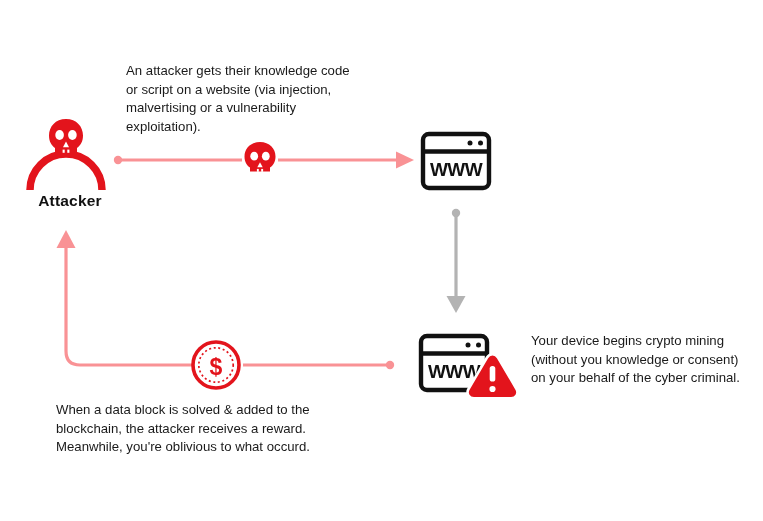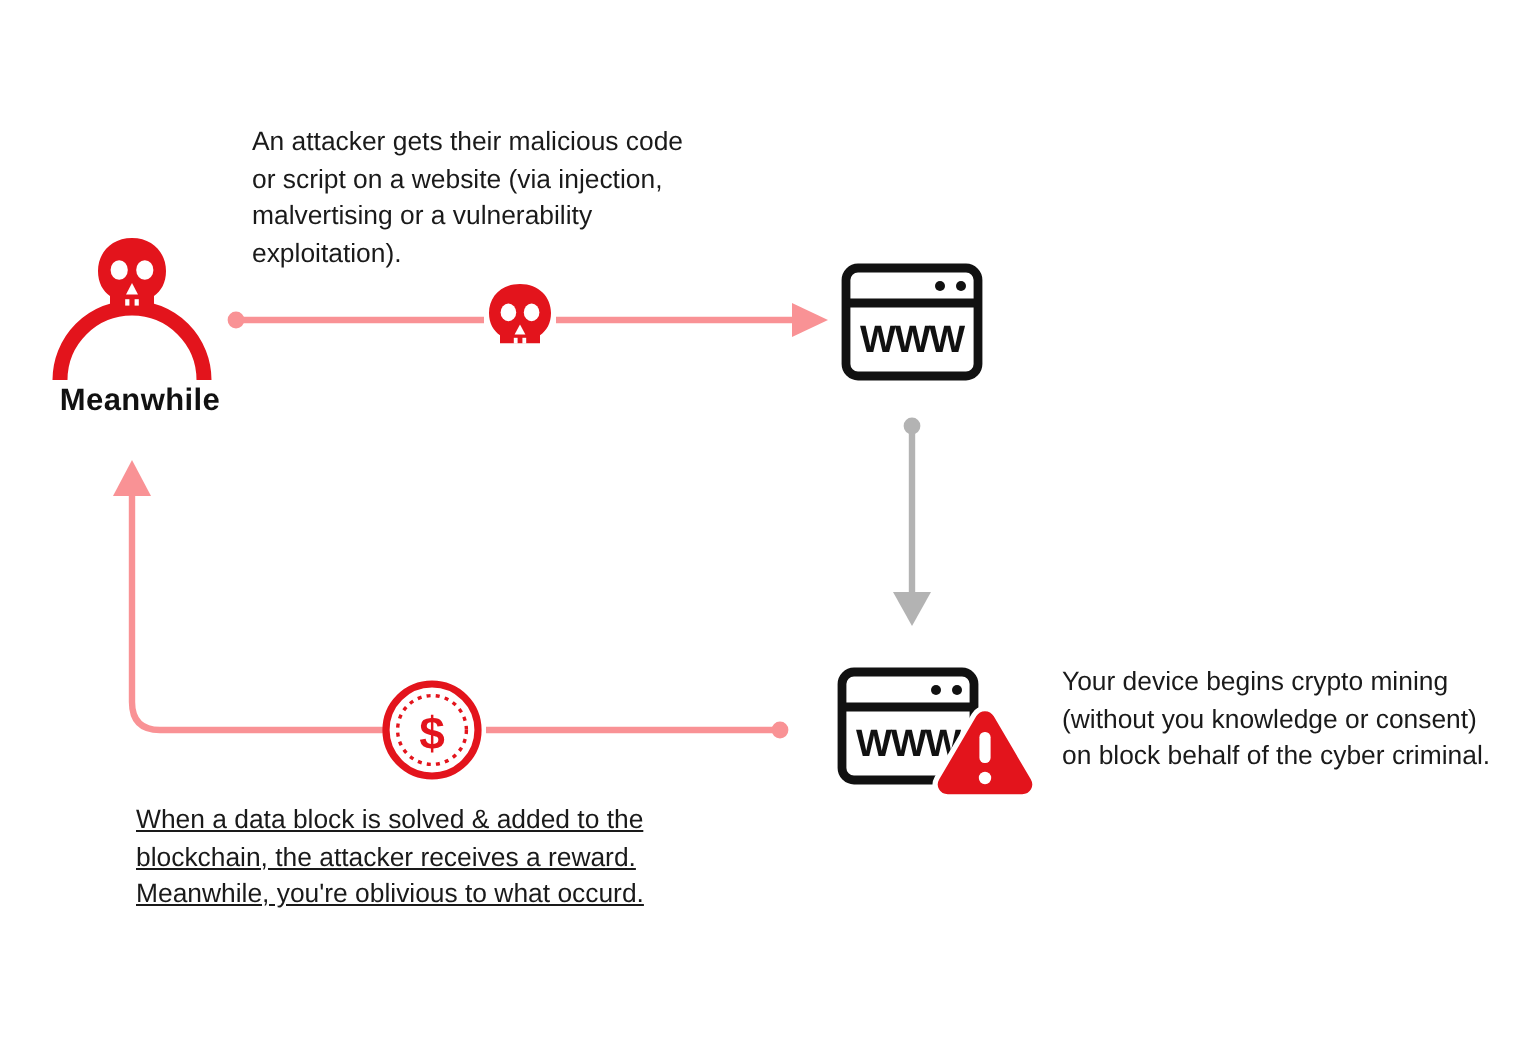--- a/index.html
+++ b/index.html
@@ -26,21 +26,21 @@
     position: absolute;
     color: #1a1a1a;
     font-size: 13.2px;
     line-height: 18.6px;
     font-family: "Liberation Sans", sans-serif;
     white-space: pre-line;
   }
   #caption-attack-origin { left: 126px; top: 62px;  width: 230px; }
   #caption-visit-site    { left: 531px; top: 134px; width: 225px; }
   #caption-mining        { left: 531px; top: 332px; width: 225px; }
-  #caption-reward        { left: 68px;  top: 401px; width: 320px; text-decoration: underline; }
+  #caption-reward        { left: 56px;  top: 401px; width: 320px; }
 
   #attacker-label {
     position: absolute;
     left: 20px;
     top: 192px;
     width: 100px;
     text-align: center;
     font-size: 15.5px;
     font-weight: bold;
     color: #111111;
@@ -136,22 +136,22 @@
     </g>
 
     <g>
       <circle cx="216" cy="365" r="23" fill="#ffffff" stroke="#E3141C" stroke-width="3.6"></circle>
       <circle cx="216" cy="365" r="17.2" fill="none" stroke="#E3141C" stroke-width="1.7" stroke-dasharray="2 2.6"></circle>
       <text x="216" y="374.5" text-anchor="middle" font-family="Liberation Sans, sans-serif" font-size="23" font-weight="bold" fill="#E3141C">$</text>
     </g>
 
   </svg>
 
-  <div class="text-block" id="caption-attack-origin">An attacker gets their malicious code or script on a website (via injection, malvertising or a vulnerability exploitation).</div>
+  <div class="text-block" id="caption-attack-origin">An attacker gets their knowledge code or script on a website (via injection, malvertising or a vulnerability exploitation).</div>
 
 
-  <div class="text-block" id="caption-mining">Your device begins crypto mining (without you knowledge or consent) on block behalf of the cyber criminal.</div>
+  <div class="text-block" id="caption-mining">Your device begins crypto mining (without you knowledge or consent) on your behalf of the cyber criminal.</div>
 
   <div class="text-block" id="caption-reward">When a data block is solved &amp; added to the blockchain, the attacker receives a reward. Meanwhile, you're oblivious to what occurd.</div>
 
-  <div id="attacker-label">Meanwhile</div>
+  <div id="attacker-label">Attacker</div>
 
 </div>
 
 </body></html>

